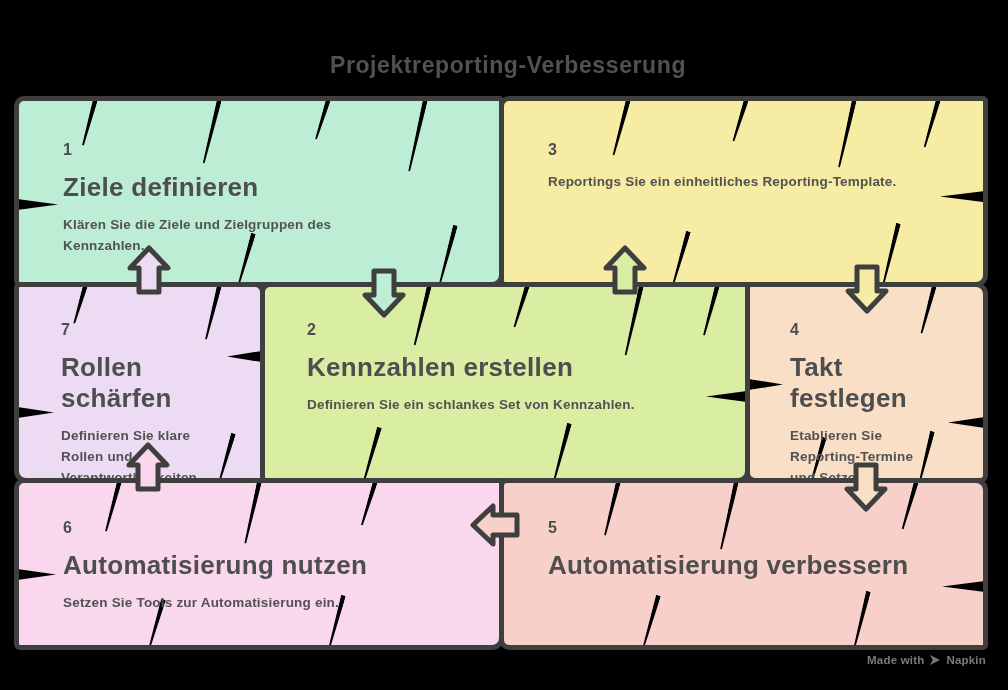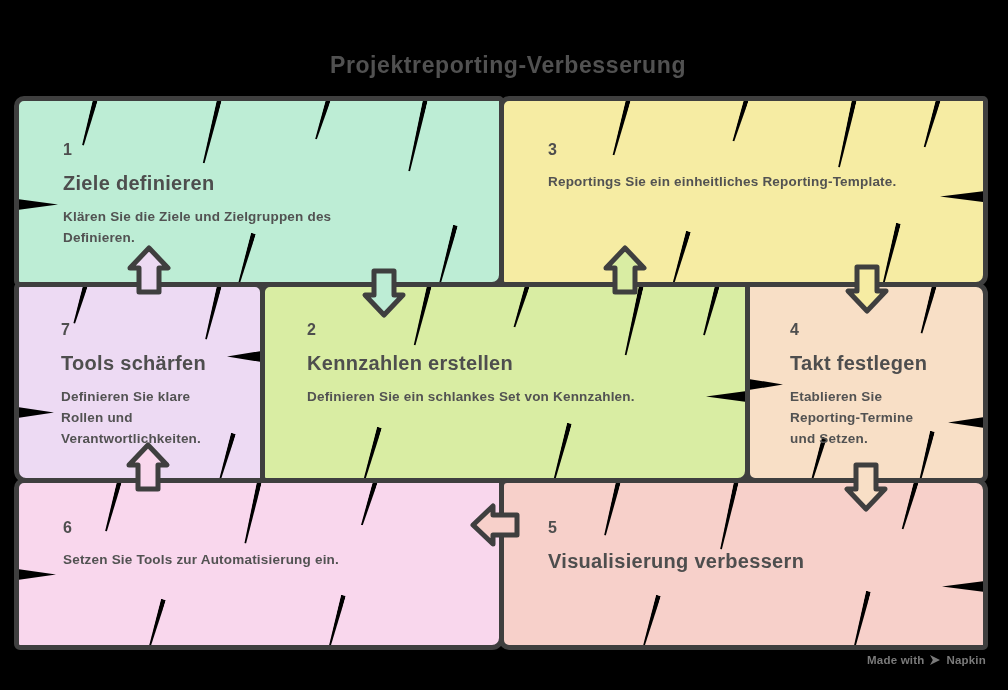--- a/index.html
+++ b/index.html
@@ -16,21 +16,21 @@
     overflow:hidden;border-radius:10px 5px 12px 6px;
   }
   .pos1{left:14px;top:96px;width:490px;height:191px;background:#bdedd5;padding:40px 26px 0 44px;}
   .pos3{left:499px;top:96px;width:489px;height:191px;background:#f6eca3;padding:40px 26px 0 44px;}
   .pos7{left:14px;top:282px;width:251px;height:201px;background:#eddaf3;padding:34px 18px 0 42px;border-radius:6px 10px 5px 12px;}
   .pos2{left:260px;top:282px;width:490px;height:201px;background:#d9eda3;padding:34px 24px 0 42px;}
   .pos4{left:745px;top:282px;width:243px;height:201px;background:#f8dfc6;padding:34px 18px 0 40px;border-radius:5px 12px 8px 10px;}
   .pos6{left:14px;top:478px;width:490px;height:172px;background:#f9d7ed;padding:36px 26px 0 44px;}
   .pos5{left:499px;top:478px;width:489px;height:172px;background:#f7d0ca;padding:36px 26px 0 44px;border-radius:8px 12px 5px 10px;}
   .num{font-size:16px;font-weight:700;color:#4e4e4e;margin:0 0 13px 0;position:relative;z-index:2;}
-  .hd{font-size:20px;font-weight:700;color:#4e4e4e;margin:0 0 12px 0;letter-spacing:.3px;position:relative;z-index:2;}
+  .hd{font-size:26px;font-weight:700;color:#4e4e4e;margin:0 0 12px 0;letter-spacing:.3px;position:relative;z-index:2;}
   .bd{font-size:13.5px;font-weight:700;color:#525252;margin:0;line-height:1.55;letter-spacing:.2px;position:relative;z-index:2;}
   .pos1 .bd{max-width:332px;}
   .pos3 .bd{max-width:352px;}
   .pos7 .bd{max-width:170px;}
   .pos4 .bd{max-width:152px;}
   
   .sc{position:absolute;width:7px;background:#000;transform-origin:top center;z-index:1;
       clip-path:polygon(30% 0,100% 0,62% 100%,38% 100%);}
   .wl{position:absolute;left:-1px;height:11px;background:#000;z-index:1;
       clip-path:polygon(0 0,100% 50%,0 100%);}
@@ -54,21 +54,21 @@
   <section class="block pos1">
     <i class="sc" style="left:72px;top:-2px;height:48px;transform:rotate(14deg);"></i>
     <i class="sc" style="left:196px;top:-2px;height:66px;transform:rotate(13deg);"></i>
     <i class="sc" style="left:305px;top:-2px;height:42px;transform:rotate(16deg);"></i>
     <i class="sc" style="left:402px;top:-2px;height:74px;transform:rotate(12deg);"></i>
     <i class="sc" style="left:230px;top:132px;height:52px;transform:rotate(15deg);"></i>
     <i class="sc" style="left:432px;top:124px;height:60px;transform:rotate(14deg);"></i>
     <i class="wl" style="top:98px;width:40px;"></i>
     <div class="num">1</div>
     <h2 class="hd">Ziele definieren</h2>
-    <p class="bd">Klären Sie die Ziele und Zielgruppen des Definieren.</p>
+    <p class="bd">Klären Sie die Ziele und Zielgruppen des Kennzahlen.</p>
   </section>
 
   <section class="block pos3">
     <i class="sc" style="left:120px;top:-2px;height:58px;transform:rotate(14deg);"></i>
     <i class="sc" style="left:238px;top:-2px;height:44px;transform:rotate(16deg);"></i>
     <i class="sc" style="left:346px;top:-2px;height:70px;transform:rotate(12deg);"></i>
     <i class="sc" style="left:430px;top:-2px;height:50px;transform:rotate(15deg);"></i>
     <i class="sc" style="left:180px;top:130px;height:54px;transform:rotate(15deg);"></i>
     <i class="sc" style="left:390px;top:122px;height:62px;transform:rotate(13deg);"></i>
     <i class="wr" style="top:90px;width:44px;"></i>
@@ -76,21 +76,21 @@
     <p class="bd">Reportings Sie ein einheitliches Reporting-Template.</p>
   </section>
 
   <section class="block pos7">
     <i class="sc" style="left:62px;top:-2px;height:40px;transform:rotate(15deg);"></i>
     <i class="sc" style="left:196px;top:-2px;height:56px;transform:rotate(13deg);"></i>
     <i class="sc" style="left:210px;top:146px;height:48px;transform:rotate(15deg);"></i>
     <i class="wl" style="top:120px;width:36px;"></i>
     <i class="wr" style="top:64px;width:34px;"></i>
     <div class="num">7</div>
-    <h2 class="hd">Tools schärfen</h2>
+    <h2 class="hd">Rollen schärfen</h2>
     <p class="bd">Definieren Sie klare Rollen und Verantwortlichkeiten.</p>
   </section>
 
   <section class="block pos2">
     <i class="sc" style="left:160px;top:-2px;height:62px;transform:rotate(13deg);"></i>
     <i class="sc" style="left:258px;top:-2px;height:44px;transform:rotate(16deg);"></i>
     <i class="sc" style="left:372px;top:-2px;height:72px;transform:rotate(12deg);"></i>
     <i class="sc" style="left:448px;top:-2px;height:52px;transform:rotate(14deg);"></i>
     <i class="sc" style="left:110px;top:140px;height:56px;transform:rotate(15deg);"></i>
     <i class="sc" style="left:300px;top:136px;height:60px;transform:rotate(14deg);"></i>
@@ -112,32 +112,33 @@
   </section>
 
   <section class="block pos6">
     <i class="sc" style="left:96px;top:-2px;height:52px;transform:rotate(14deg);"></i>
     <i class="sc" style="left:236px;top:-2px;height:64px;transform:rotate(12deg);"></i>
     <i class="sc" style="left:352px;top:-2px;height:46px;transform:rotate(16deg);"></i>
     <i class="sc" style="left:140px;top:116px;height:50px;transform:rotate(15deg);"></i>
     <i class="sc" style="left:320px;top:112px;height:54px;transform:rotate(14deg);"></i>
     <i class="wl" style="top:86px;width:38px;"></i>
     <div class="num">6</div>
+    <h2 class="hd">Automatisierung nutzen</h2>
     <p class="bd">Setzen Sie Tools zur Automatisierung ein.</p>
   </section>
 
   <section class="block pos5">
     <i class="sc" style="left:110px;top:-2px;height:56px;transform:rotate(13deg);"></i>
     <i class="sc" style="left:228px;top:-2px;height:70px;transform:rotate(12deg);"></i>
     <i class="sc" style="left:408px;top:-2px;height:50px;transform:rotate(15deg);"></i>
     <i class="sc" style="left:150px;top:112px;height:52px;transform:rotate(15deg);"></i>
     <i class="sc" style="left:360px;top:108px;height:58px;transform:rotate(13deg);"></i>
     <i class="wr" style="top:98px;width:42px;"></i>
     <div class="num">5</div>
-    <h2 class="hd">Visualisierung verbessern</h2>
+    <h2 class="hd">Automatisierung verbessern</h2>
   </section>
 
   <svg class="conn" style="left:125px;top:243px;" width="48" height="52" viewBox="0 0 48 52">
     <path d="M24 5 L43 25 L34 25 L34 49 L14 49 L14 25 L5 25 Z" fill="#eddaf3"></path>
   </svg>
   <svg class="conn" style="left:360px;top:268px;" width="48" height="52" viewBox="0 0 48 52">
     <path d="M24 47 L5 27 L14 27 L14 3 L34 3 L34 27 L43 27 Z" fill="#bdedd5"></path>
   </svg>
   <svg class="conn" style="left:601px;top:243px;" width="48" height="52" viewBox="0 0 48 52">
     <path d="M24 5 L43 25 L34 25 L34 49 L14 49 L14 25 L5 25 Z" fill="#d9eda3"></path>

